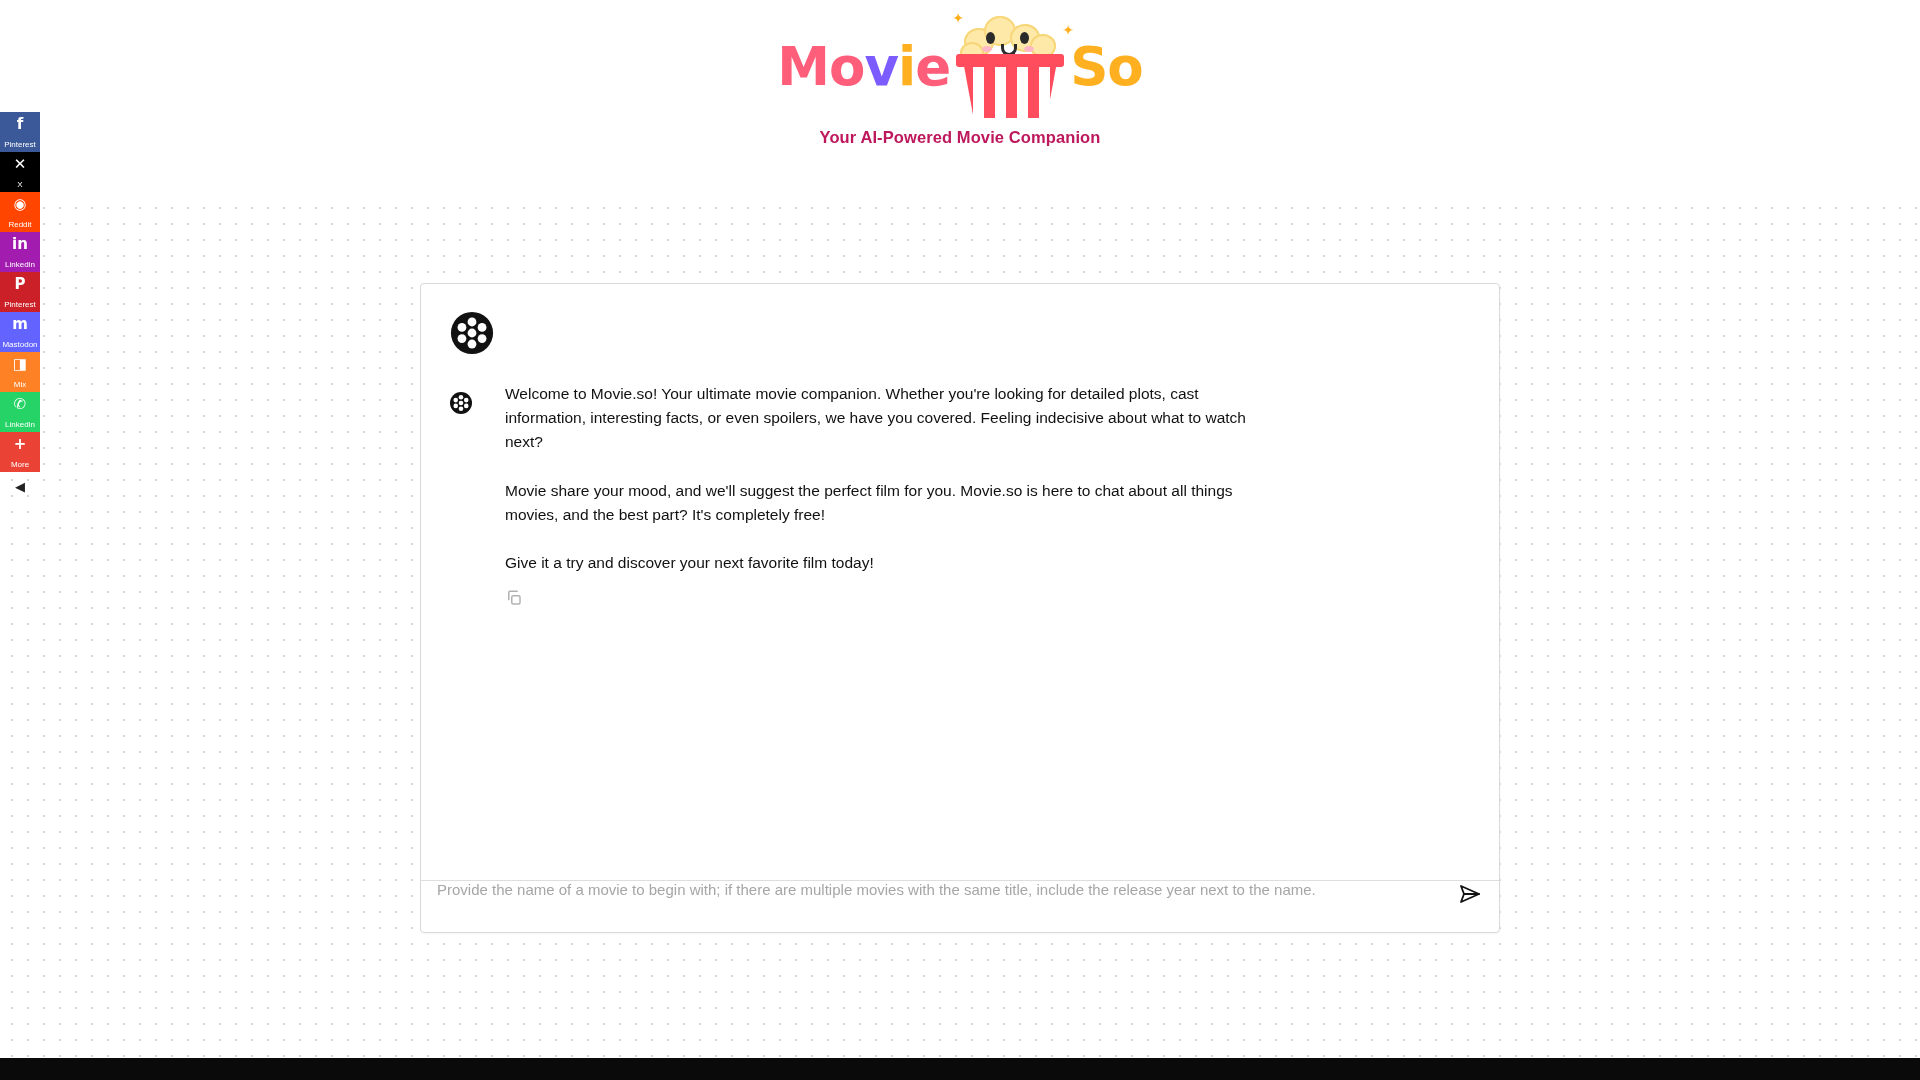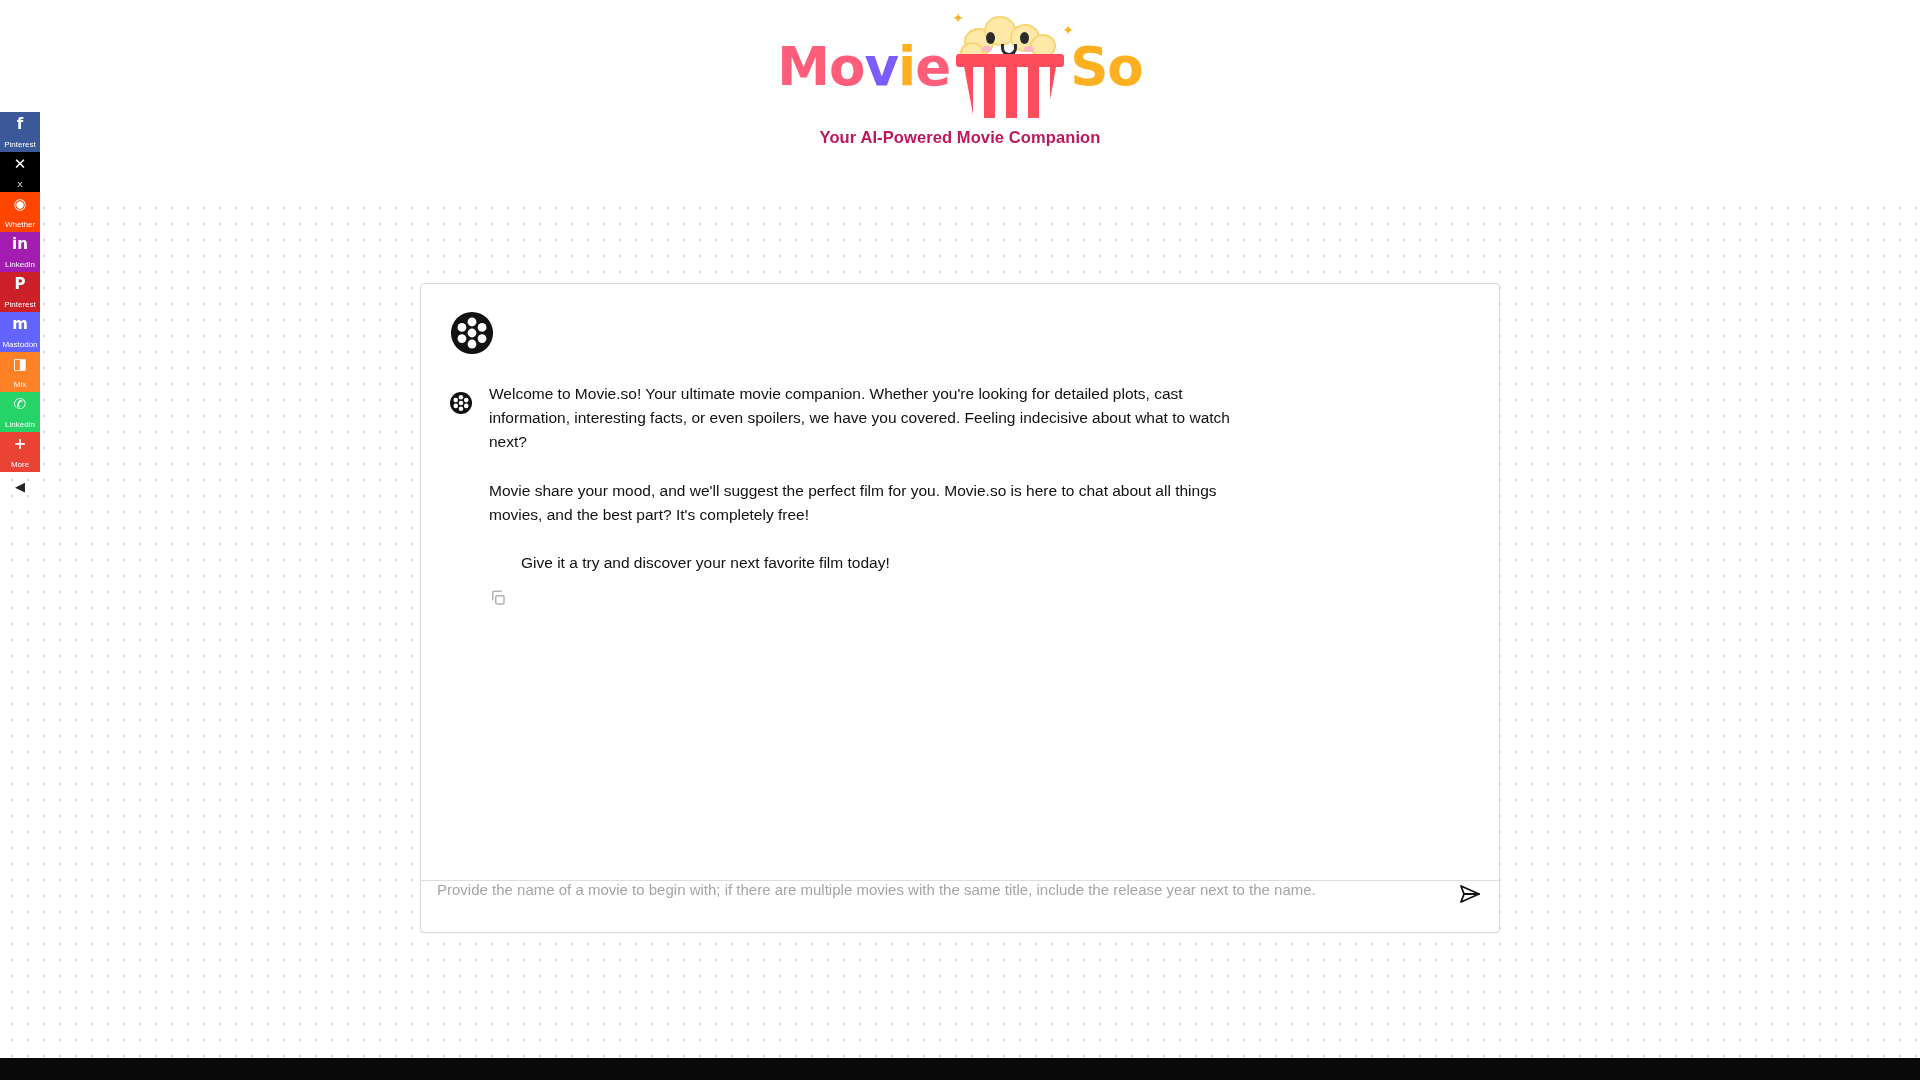--- a/index.html
+++ b/index.html
@@ -208,39 +208,39 @@
 
   .messages {
     flex: 1 1 auto;
     padding: 6px 24px 0 28px;
     overflow: hidden;
   }
 
   .msg {
     display: flex;
     align-items: flex-start;
-    gap: 16px;
+    gap: 32px;
   }
   .msg-avatar {
     flex: 0 0 auto;
     width: 24px;
     height: 24px;
     margin-top: 9px;
   }
   .msg-body {
     flex: 1 1 auto;
     max-width: 760px;
   }
   .msg-body p {
     margin: 0 0 24px 0;
     font-size: 15.5px;
     line-height: 1.56;
     color: #111111;
   }
-  .msg-body p:last-of-type { margin-bottom: 14px; margin-left: 32px; }
+  .msg-body p:last-of-type { margin-bottom: 14px; }
 
   .copy-btn {
     width: 18px;
     height: 18px;
     margin-left: 0px;
     opacity: 0.45;
     cursor: pointer;
   }
 
   
@@ -435,21 +435,21 @@
     <div class="share-item" style="background:#3b5998">
       <span class="si-icon">f</span>
       <span class="si-label">Pinterest</span>
     </div>
     <div class="share-item" style="background:#000000">
       <span class="si-icon">✕</span>
       <span class="si-label">X</span>
     </div>
     <div class="share-item" style="background:#ff4500">
       <span class="si-icon">◉</span>
-      <span class="si-label">Whether</span>
+      <span class="si-label">Reddit</span>
     </div>
     <div class="share-item" style="background:#a21caf">
       <span class="si-icon">in</span>
       <span class="si-label">Linkedin</span>
     </div>
     <div class="share-item" style="background:#cb2027">
       <span class="si-icon">P</span>
       <span class="si-label">Pinterest</span>
     </div>
     <div class="share-item" style="background:#6364ff">

